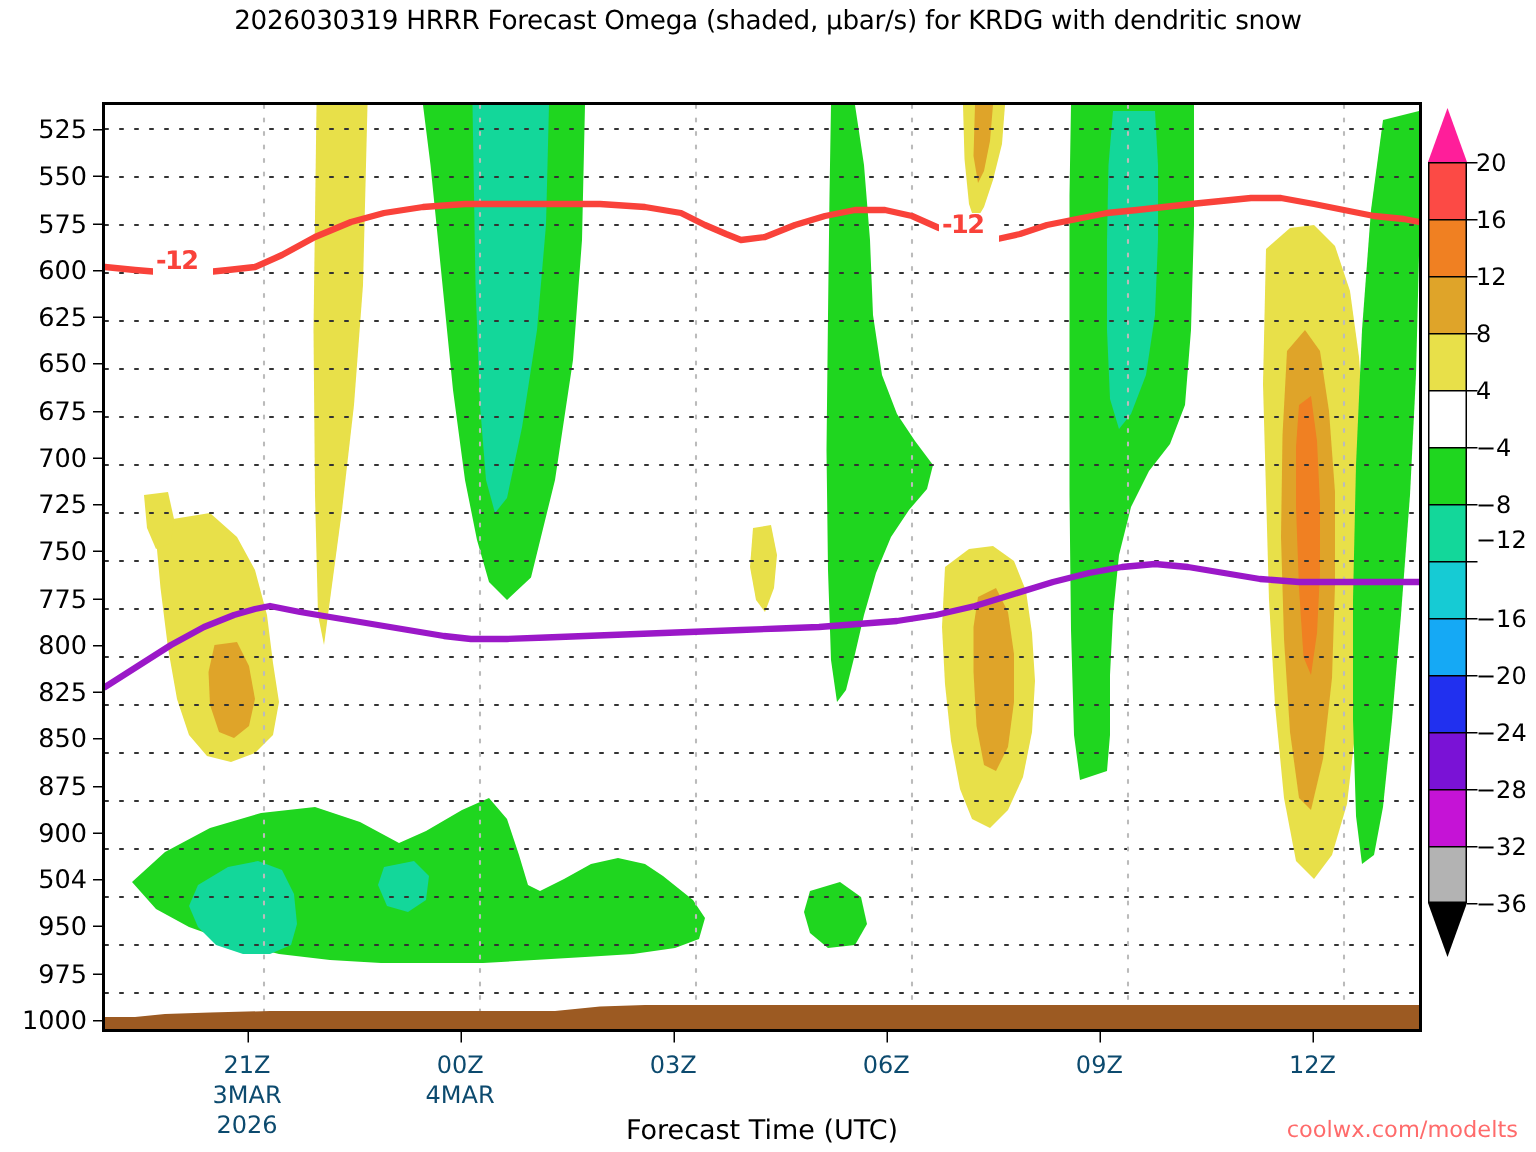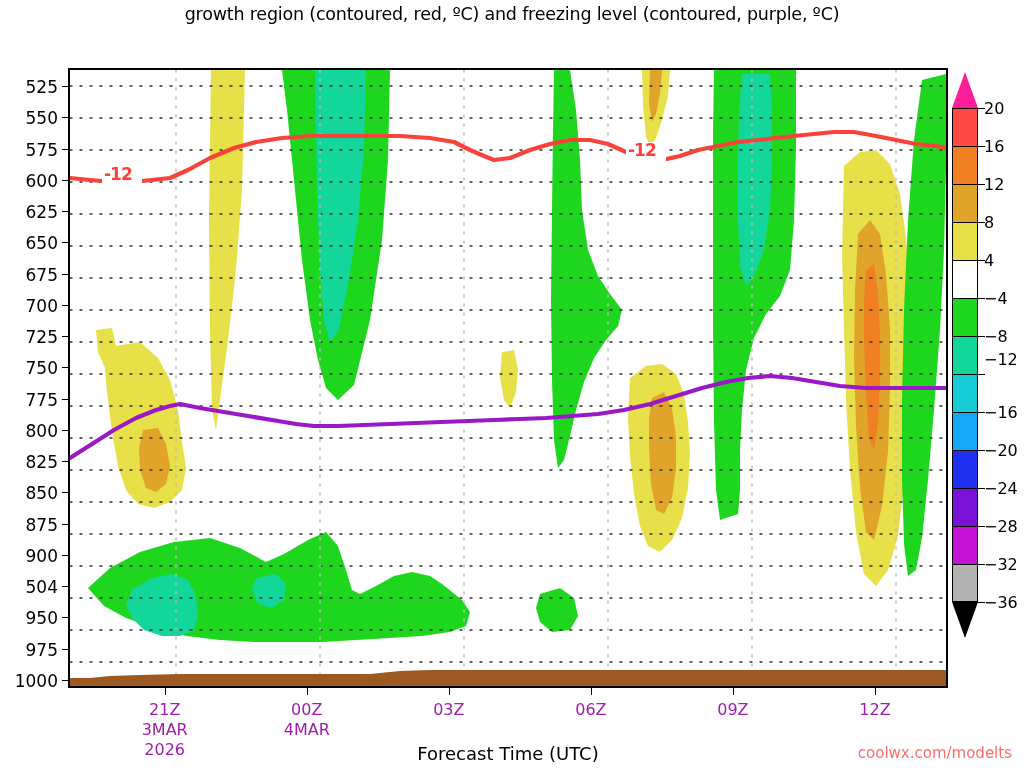--- a/index.html
+++ b/index.html
@@ -17,21 +17,21 @@
   #plot{position:absolute;left:68px;top:68px;width:880px;height:620px;
         border:2px solid #000;box-sizing:border-box;background:#fff;overflow:hidden;}
   #svgwrap{position:absolute;left:0;top:0;width:876px;height:616px;}
 
   
   .ylab{position:absolute;right:968px;text-align:right;font-size:17px;color:#000;
         transform:translateY(-9px);white-space:nowrap;}
   .ytick{position:absolute;left:60px;width:8px;height:1px;background:#000;}
 
   
-  .xlab{position:absolute;font-size:16px;color:#a21caf;text-align:right;
+  .xlab{position:absolute;font-size:16px;color:#0c4a6e;text-align:right;
         transform:translateX(-50%);white-space:nowrap;}
   .xtick{position:absolute;top:688px;width:1px;height:7px;background:#000;}
   #xtitle{position:absolute;top:743px;left:0;width:880px;text-align:center;
           font-size:18px;color:#000;}
 
   
   #wm{position:absolute;right:12px;top:744px;font-size:15px;color:#ff6b6b;}
 
   
   #cbar{position:absolute;left:952px;top:74px;width:26px;}
@@ -41,21 +41,21 @@
            transform:translateY(-9px);white-space:nowrap;}
   .cbtickline{position:absolute;left:978px;width:7px;height:1px;background:#000;}
   #cbtop,#cbbot{position:absolute;left:952px;width:0;height:0;}
 </style>
 </head>
 <body>
 
 <div id="root">
 
   <div id="title">
-    <span class="l2">growth region (contoured, red, ºC) and freezing level (contoured, purple, ºC)</span>
+    <span>2026030319 HRRR Forecast Omega (shaded, μbar/s) for KRDG with dendritic snow</span>
   </div>
 
   <div id="plot">
     <svg id="svgwrap" viewBox="0 0 876 616" preserveAspectRatio="none">
 
       <g>
 
         <path fill="#e8e049" d="M141,0 L175,0 L172,120 L166,200 L158,270 L150,330 L146,360 L142,340 L140,260 L139,150 Z"></path>
 
         <path fill="#1fd61f" d="M212,0 L320,0 L318,90 L312,170 L300,250 L284,315 L268,330 L256,318 L248,290 L240,250 L232,190 L224,110 L217,40 Z"></path>

